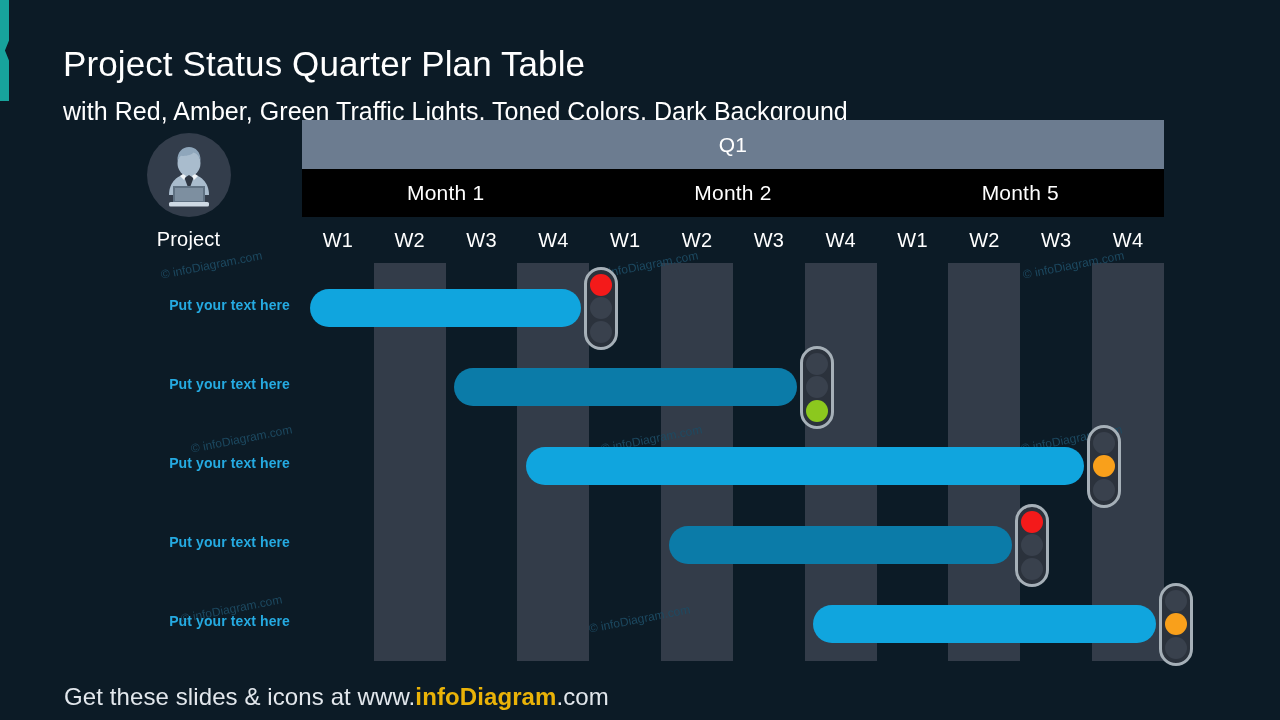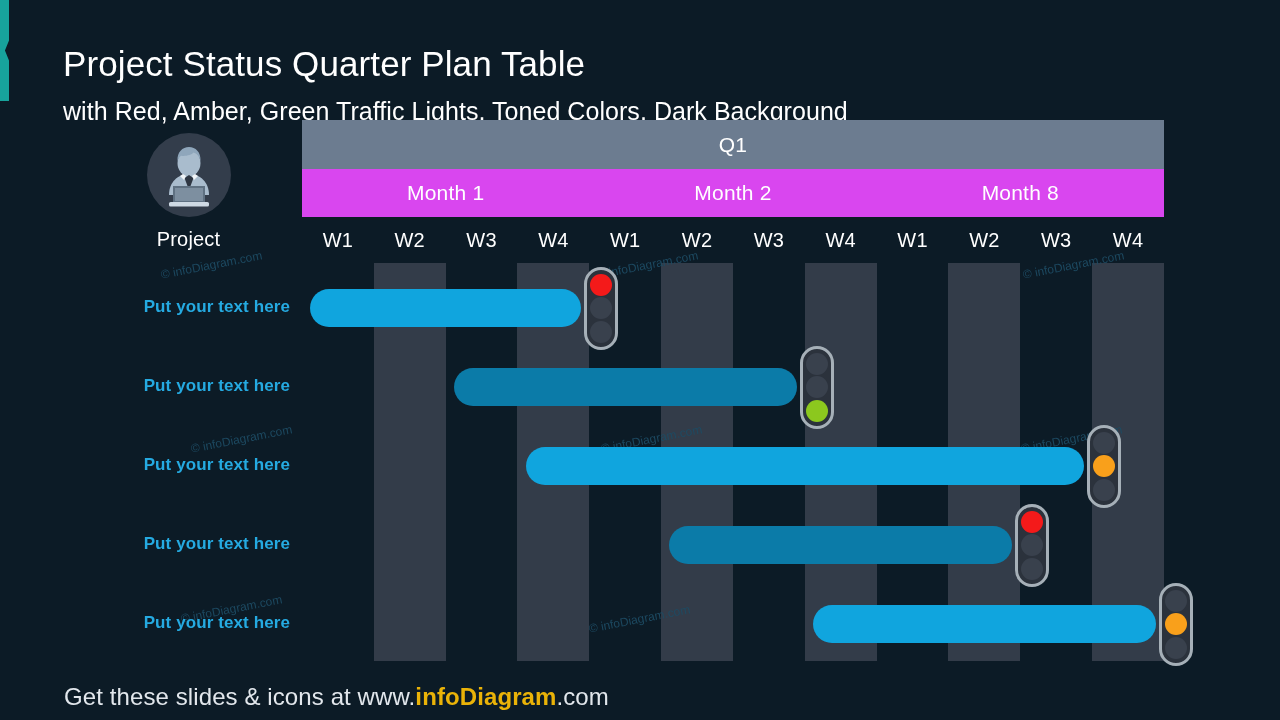--- a/index.html
+++ b/index.html
@@ -92,21 +92,21 @@
     justify-content: center;
   }
   .quarter-label {
     color: #ffffff;
     font-size: 21px;
     letter-spacing: 0.3px;
   }
   .month-row {
     height: 48px;
     display: flex;
-    background: #d946ef;
+    background: #000000;
   }
   .month-cell {
     flex: 1 1 0;
     display: flex;
     align-items: center;
     justify-content: center;
     color: #ffffff;
     font-size: 21px;
     letter-spacing: 0.2px;
   }
@@ -151,21 +151,21 @@
     width: 1280px;
     height: 720px;
     pointer-events: none;
   }
   .row-label {
     position: absolute;
     right: 12px;
     width: 230px;
     text-align: right;
     color: #25aae1;
-    font-size: 17px;
+    font-size: 14px;
     font-weight: bold;
     letter-spacing: 0.1px;
     white-space: nowrap;
   }
   .task-bar {
     position: absolute;
     height: 38px;
     border-radius: 19px;
   }
   .traffic-light {
@@ -245,21 +245,21 @@
   <div class="project-label">Project</div>
 </div>
 
 <div class="grid">
   <div class="quarter-row">
     <span class="quarter-label">Q1</span>
   </div>
   <div class="month-row">
     <div class="month-cell">Month 1</div>
     <div class="month-cell">Month 2</div>
-    <div class="month-cell">Month 8</div>
+    <div class="month-cell">Month 5</div>
   </div>
   <div class="week-row">
     <div class="week-cell">W1</div>
     <div class="week-cell">W2</div>
     <div class="week-cell">W3</div>
     <div class="week-cell">W4</div>
     <div class="week-cell">W1</div>
     <div class="week-cell">W2</div>
     <div class="week-cell">W3</div>
     <div class="week-cell">W4</div>

